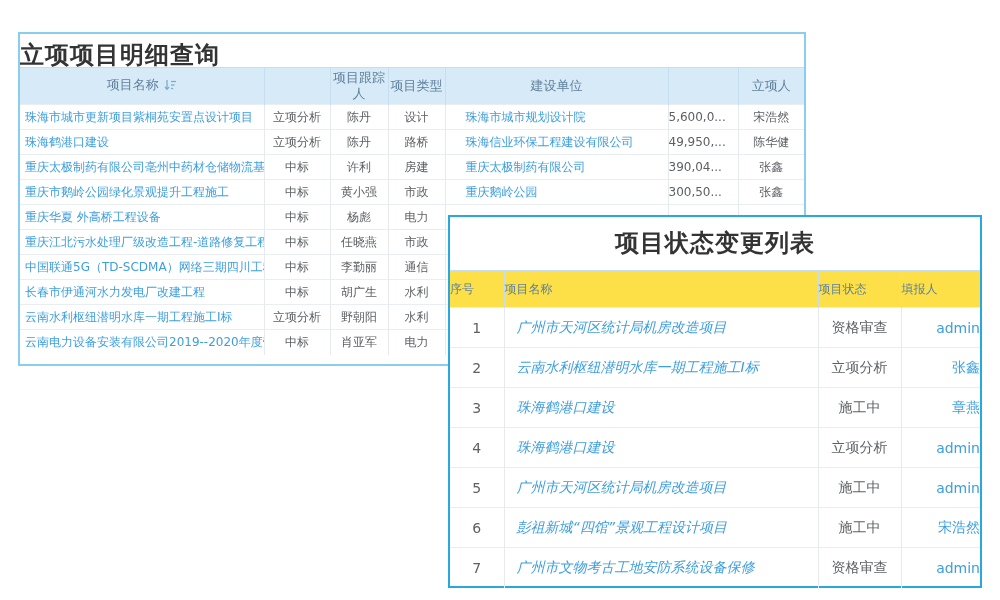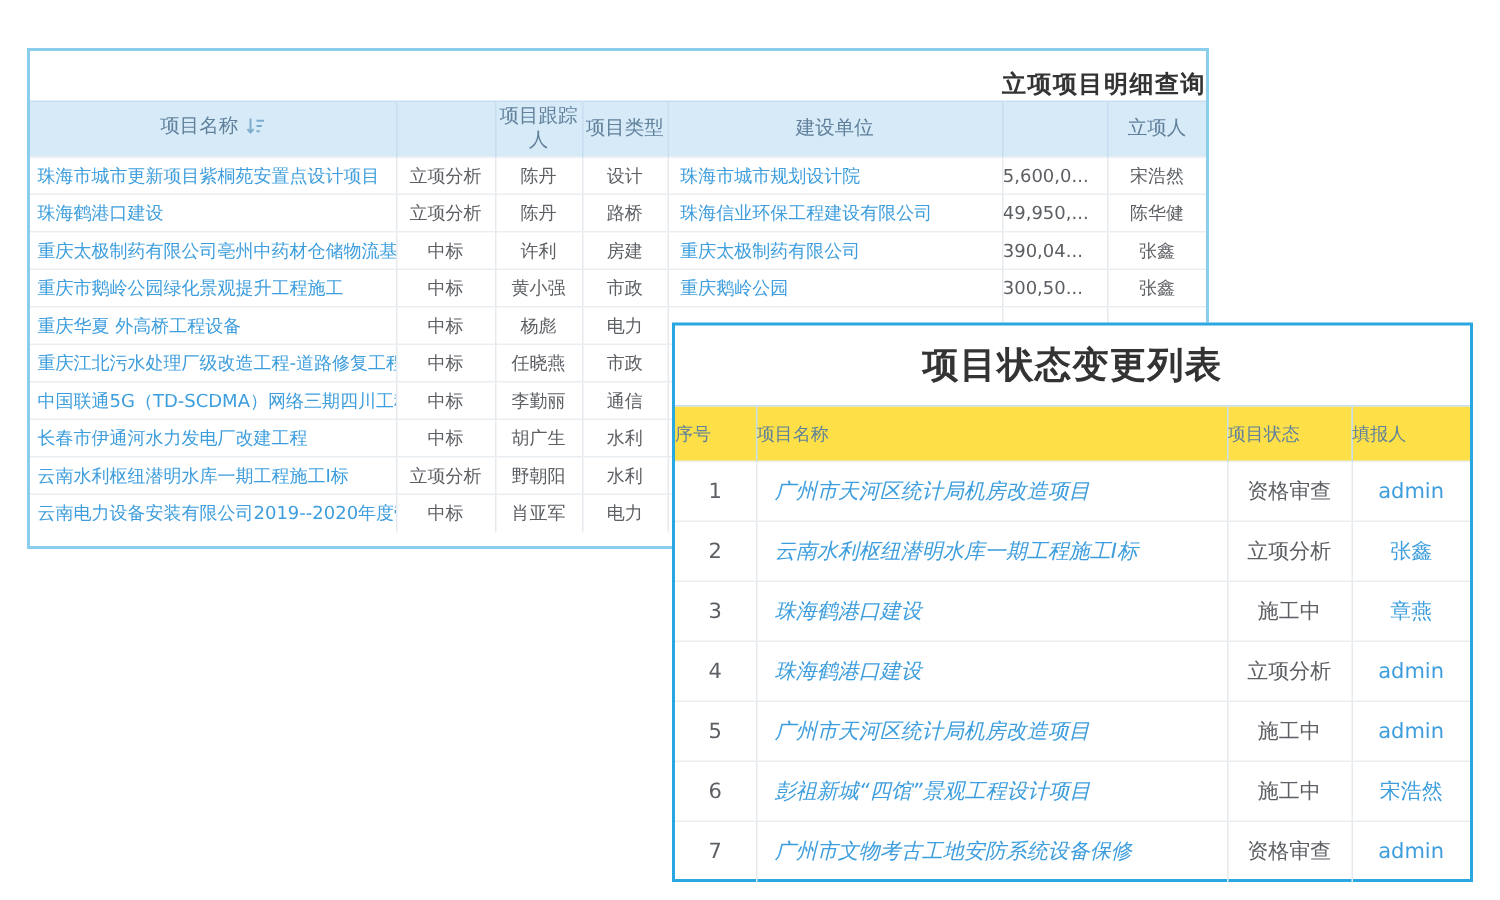--- a/index.html
+++ b/index.html
@@ -4,52 +4,52 @@
 <style>
   * { margin: 0; padding: 0; box-sizing: border-box; }
   html, body { width: 1000px; height: 600px; background: #ffffff; overflow: hidden;
     font-family: "DejaVu Sans", "Liberation Sans", sans-serif; }
 
   .panel { position: absolute; background: #ffffff; }
 
   
   #panel1 { left: 18px; top: 32px; width: 788px; height: 334px;
     border: 2px solid #8acded; z-index: 1; }
-  #panel1 .panel-title { height: 33px; line-height: 43px; text-align: right;
-    font-size: 16px; font-weight: bold; color: #333333; letter-spacing: 1px; }
+  #panel1 .panel-title { height: 33px; line-height: 43px; text-align: left;
+    font-size: 24px; font-weight: bold; color: #333333; letter-spacing: 1px; }
   #panel1 table { width: 100%; border-collapse: collapse; table-layout: fixed; }
   #panel1 thead td { height: 37px; background: #d7eaf8; color: #60809b;
     font-size: 13px; text-align: center; line-height: 1.25; vertical-align: middle;
     border-left: 1px solid #c6def0; border-top: 1px solid #c6def0; padding: 0 2px; }
   #panel1 thead td:first-child { border-left: none; }
   #panel1 tbody td { height: 25px; font-size: 12px; color: #5c5f63;
     text-align: center; vertical-al1ign: middle; white-space: nowrap; overflow: hidden;
     border-left: 1px solid #e6eaee; border-top: 1px solid #e9eef2; padding: 0 2px; }
   #panel1 tbody td:first-child { border-left: none; }
   #panel1 td.cell-name { text-align: left; padding-left: 5px; color: #3e9edd; }
-  #panel1 td.cell-org { text-align: left; padding-left: 8px; color: #3e9edd; }
+  #panel1 td.cell-org { text-align: left; padding-left: 20px; color: #3e9edd; }
   #panel1 td.cell-amount { text-align: left; padding-left: 0; }
   .sort-icon { display: inline-block; vertical-align: -2px; margin-left: 5px; }
 
   
   #panel2 { left: 448px; top: 215px; width: 534px; height: 373px;
     border: 2px solid #29a7e0; z-index: 2; }
   #panel2 .panel-title { height: 53px; line-height: 53px; text-align: center;
     font-size: 24px; font-weight: bold; color: #333333; letter-spacing: 1px; }
   #panel2 table { width: 100%; border-collapse: collapse; table-layout: fixed; }
   #panel2 thead td { height: 37px; background: #fde047; color: #60809b;
     font-size: 12px; text-align: left; vertical-align: middle;
     border-left: 1px solid #c6def0; border-top: 1px solid #c6def0; }
   #panel2 thead td:first-child { border-left: none; }
   #panel2 tbody td { height: 40px; font-size: 14px; color: #5c5f63;
     text-align: center; vertical-align: middle; white-space: nowrap; overflow: hidden;
     border-left: 1px solid #e6eaee; border-top: 1px solid #e9eef2; }
   #panel2 tbody td:first-child { border-left: none; }
   #panel2 td.cell-name { text-align: left; padding-left: 12px; color: #3e9edd; font-style: italic; }
-  #panel2 td.cell-reporter { color: #3e9edd; }
+  #panel2 td.cell-reporter { color: #3e9edd; text-align: right; }
 </style>
 </head>
 <body>
 
 <div class="panel" id="panel1">
   <div class="panel-title">立项项目明细查询</div>
   <table>
     <colgroup>
       <col style="width:244px">
         <col style="width:66px">

